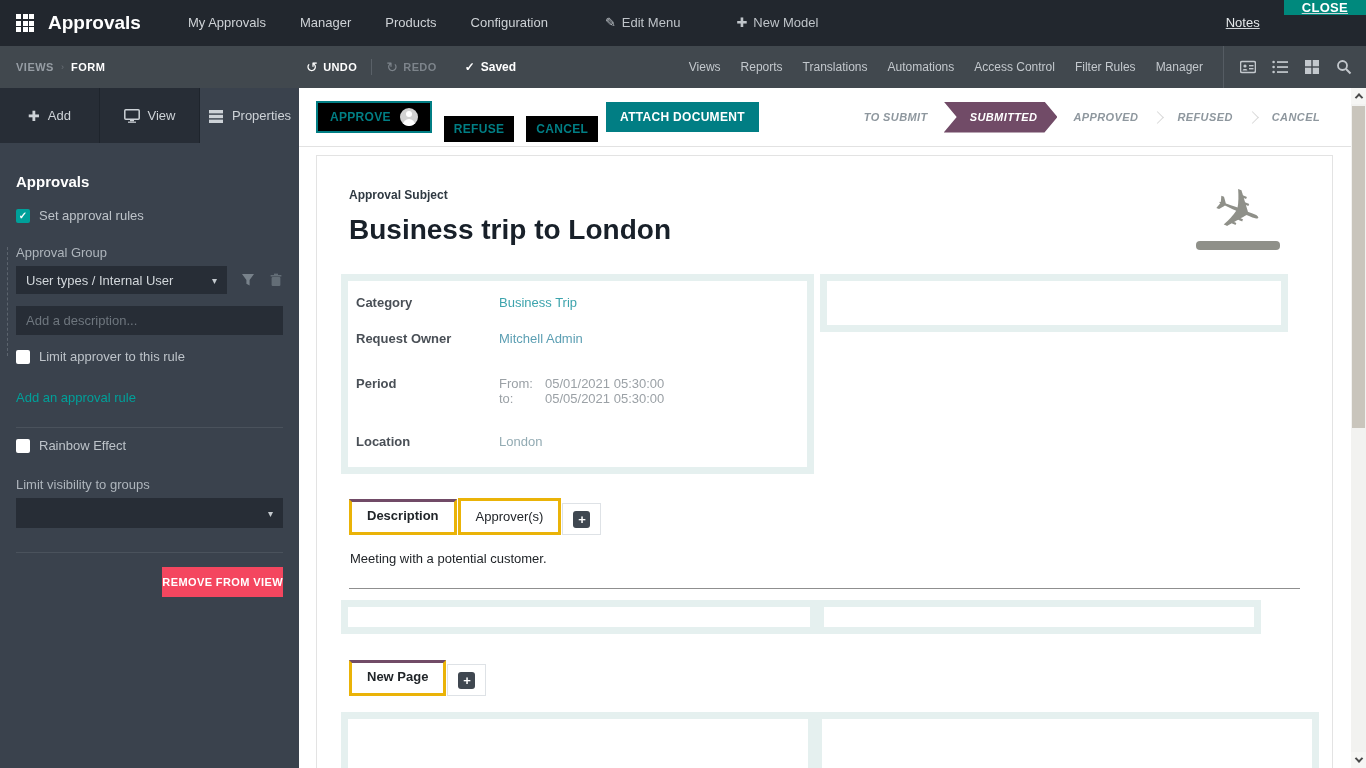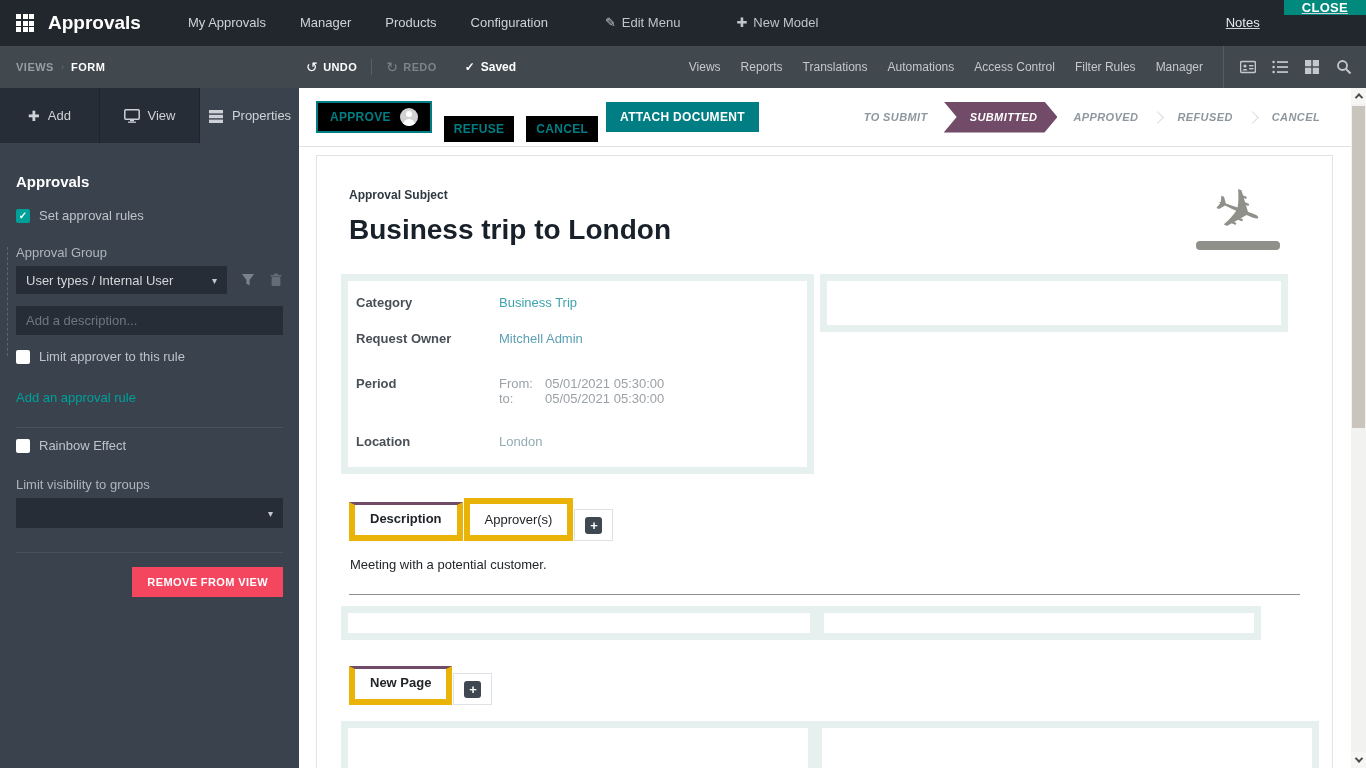--- a/index.html
+++ b/index.html
@@ -67,21 +67,21 @@
   .select-row { display:flex; align-items:center; gap:14px; }
   .select-row .side-select { width:213px; }
   .mini-icon { width:14px; height:14px; cursor:pointer; }
   .mini-icon svg { width:14px; height:14px; display:block; }
   .side-input { height:29px; background:#272d36; border:none; width:100%; margin-top:12px; padding:0 10px;
                 font-size:13px; color:#d2d7db; font-family:"Liberation Sans", sans-serif; }
   .side-input::placeholder { color:#6e767e; }
   .side-link { color:#00a09a; font-size:13px; margin:16px 0 2px; cursor:pointer; display:inline-block; }
   .side-divider { border-top:1px solid #4a525c; margin:20px 0 6px; }
   .remove-btn { display:block; margin-left:auto; margin-top:14px; background:#f4465f; color:#fff; border:none;
-                font-size:11px; font-weight:bold; letter-spacing:.4px; padding:9px 15px; cursor:pointer; }
+                font-size:11px; font-weight:bold; letter-spacing:.4px; padding:9px 0; cursor:pointer; }
 
   
   .canvas { flex:1; background:#fff; overflow:hidden; }
   .action-bar { height:59px; border-bottom:1px solid #e2e2e2; display:flex; align-items:center; padding:0 18px 0 17px; background:#fff; }
   .btn { font-size:12px; font-weight:bold; letter-spacing:.3px; cursor:pointer; background:#000000; border:none; }
   .btn-approve { color:#017e84; border:2px solid #017e84; padding:5px 12px; display:flex; align-items:center; gap:9px; }
   .btn-flat { color:#017e84; padding:6px 10px; margin-left:12px;margin-top:23px; }
   .btn-primary { background:#017e84; color:#fff; padding:8px 14px; margin-left:8px; }
   .avatar-circle { width:18px; height:18px; border-radius:50%; background:#d2d2d2; position:relative; overflow:hidden; }
   .avatar-circle::before { content:""; position:absolute; width:6px; height:6px; border-radius:50%; background:#fff; left:6px; top:3px; }
@@ -116,21 +116,21 @@
   .f-loc { color:#93abb3; }
   .period-line { display:flex; gap:8px; color:#9ba1a6; }
   .period-line + .period-line { }
   .period-key { width:38px; }
 
   .placeholder-right { width:468px; margin-left:6px; }
   .placeholder-right .dz-white { height:44px; }
 
   .notebook { margin-top:24px; }
   .tab-row { display:flex; align-items:flex-end; }
-  .ntab { border:6px solid #eab308; background:#fff; font-size:13px; color:#212529; padding:8px 15px; cursor:pointer; margin-right:1px; }
+  .ntab { border:3px solid #eab308; background:#fff; font-size:13px; color:#212529; padding:8px 15px; cursor:pointer; margin-right:1px; }
   .ntab.active { border-top:3px solid #714b67; font-weight:bold; padding-top:6px; padding-bottom:9px; }
   .ntab-add { border:1px solid #dee2e6; background:#fff; padding:7px 10px 6px; cursor:pointer; }
   .plus-sq { width:17px; height:17px; background:#3f4750; color:#fff; border-radius:3px; font-size:13px; font-weight:bold;
              display:flex; align-items:center; justify-content:center; line-height:1; }
   .desc-text { font-size:13px; color:#212529; margin:16px 0 0 1px; }
   .desc-underline { border-bottom:1px solid #8f8f8f; margin-top:22px; }
 
   .strip { display:flex; gap:14px; margin-top:11px; margin-left:-8px; }
   .strip .dz-white { height:20px; }
   .strip-mid { width:920px; }

